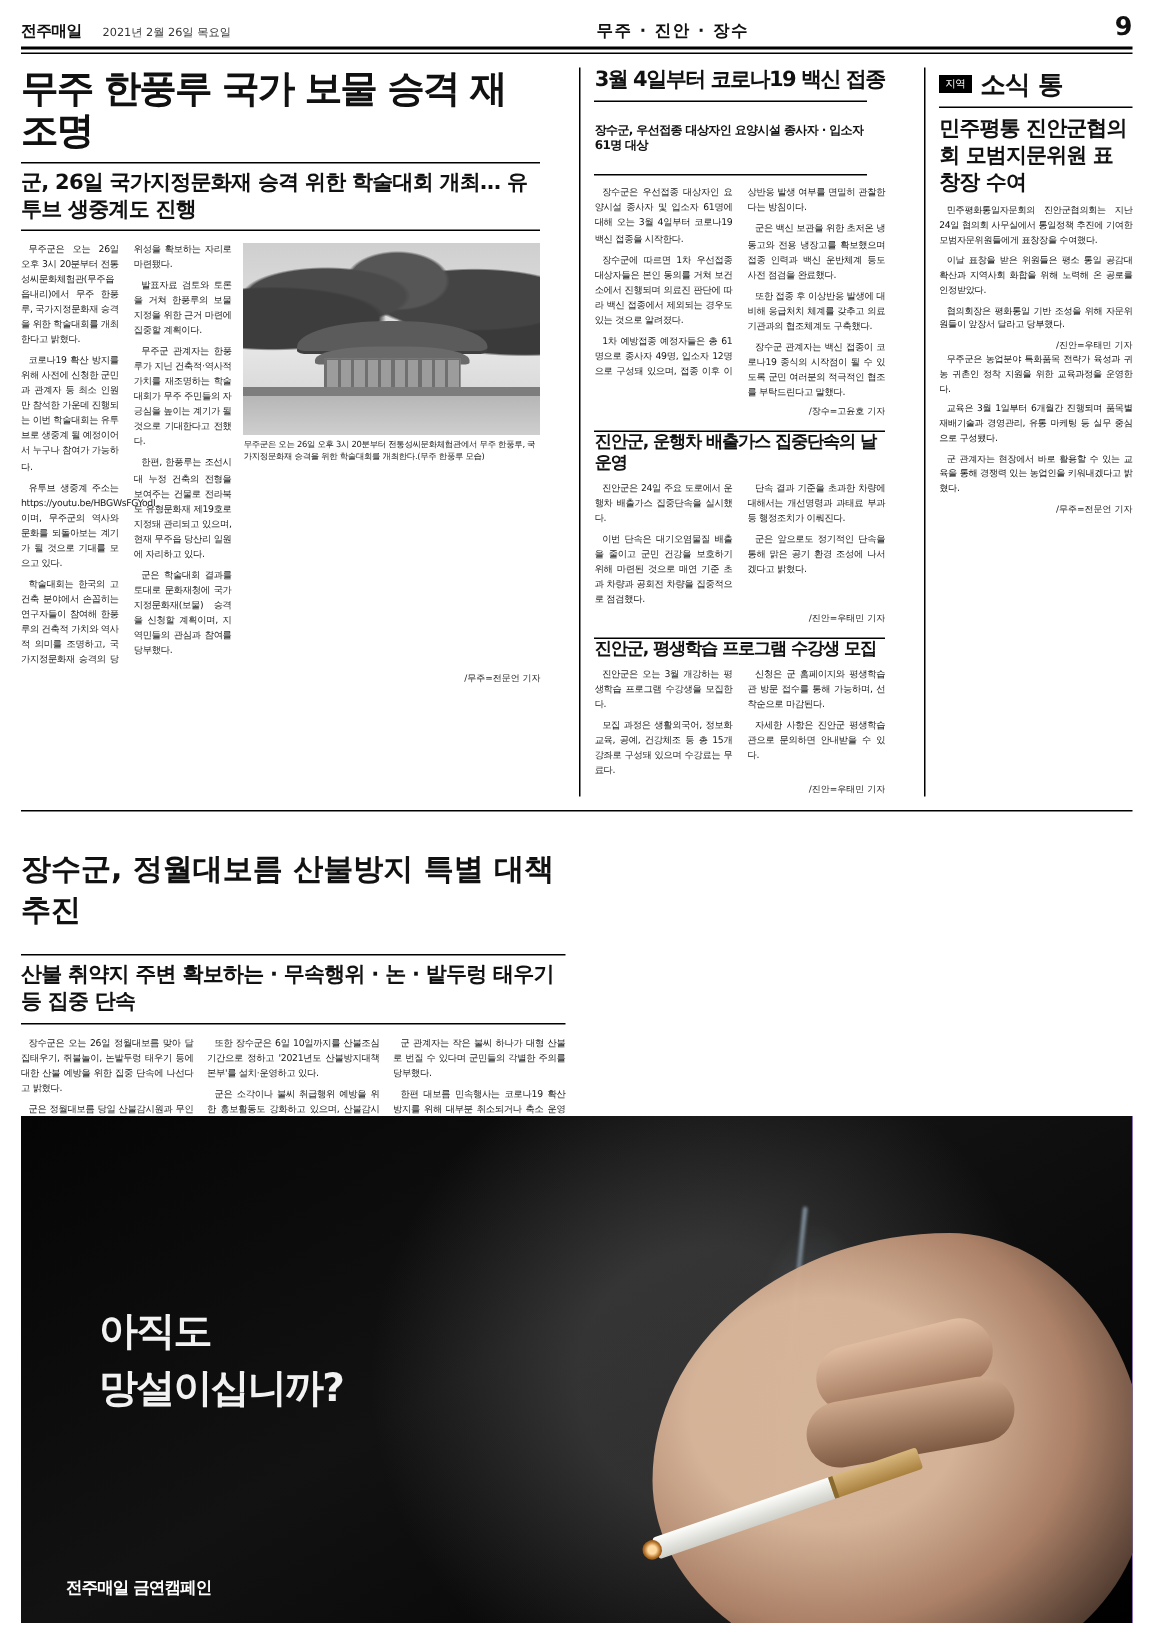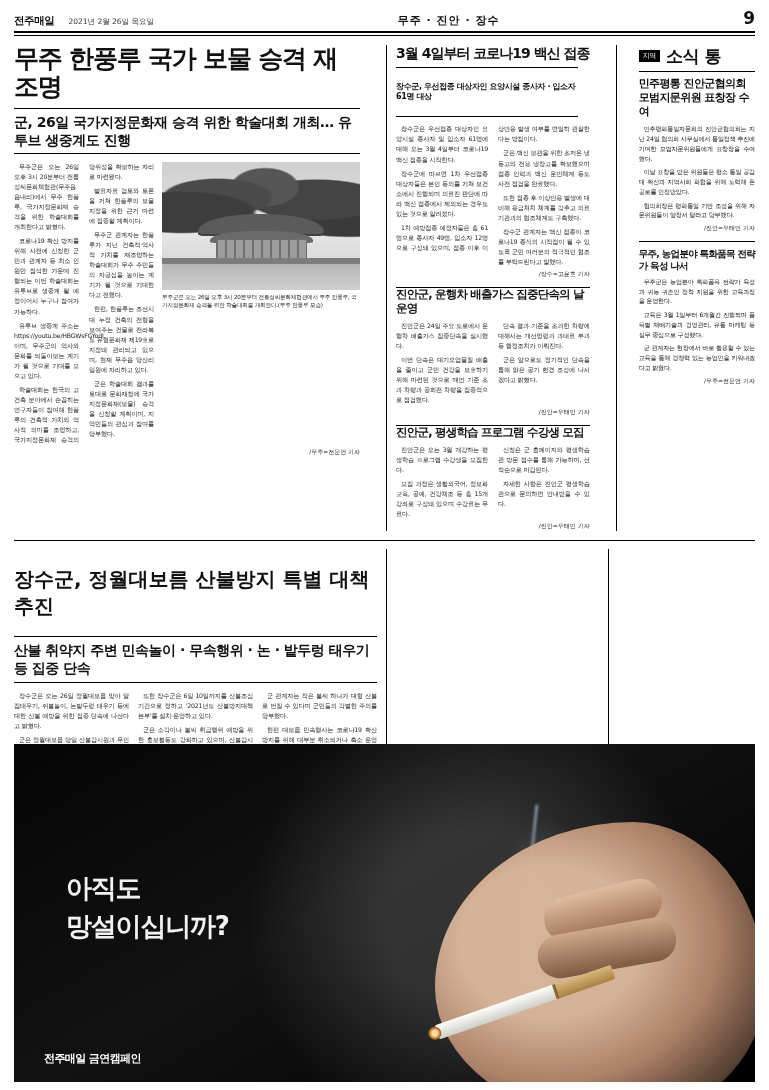--- a/index.html
+++ b/index.html
@@ -13,21 +13,21 @@
   .mast-date{font-size:7.5px;color:#333;}
   .mast-center{font-size:11px;font-weight:bold;letter-spacing:1px;}
   .mast-right{font-size:17px;font-weight:bold;}
   .rule-thick{border-top:2.2px solid #000;}
   .rule-thin{border-top:0.8px solid #000;margin-top:1.5px;}
 
   
   .top-area{display:flex;gap:17px;margin-top:9px;}
   .col-a{width:372px;padding-right:9px;box-sizing:border-box;}
   .col-b{width:222px;padding:0 9px;box-sizing:border-box;border-left:0.7px solid #000;}
-  .col-c{width:145px;padding-left:22px;box-sizing:border-box;border-left:0.7px solid #000;}
+  .col-c{width:145px;padding-left:9px;box-sizing:border-box;border-left:0.7px solid #000;}
 
   h1.headline{font-size:25px;font-weight:bold;letter-spacing:-1.2px;line-height:1.12;margin:0 0 7px 0;}
   h2.headline2{font-size:14px;font-weight:bold;letter-spacing:-1px;line-height:1.15;margin:0 0 6px 0;}
   .sub-rule{border-top:0.7px solid #000;border-bottom:0.7px solid #000;padding:4px 0;margin:6px 0 8px 0;}
   .subhead{font-size:14px;font-weight:bold;letter-spacing:-0.5px;line-height:1.3;}
   .subhead-b{font-size:8px;font-weight:bold;letter-spacing:-0.4px;line-height:1.3;border-top:0.7px solid #000;border-bottom:0.7px solid #000;padding:14px 0;margin:5px 12px 7px 0;}
 
   .body-cols-2{column-count:2;column-gap:10px;font-size:6.2px;line-height:1.62;text-align:justify;letter-spacing:-0.2px;color:#1a1a1a;}
   .body-cols-3{column-count:3;column-gap:9px;font-size:6.2px;line-height:1.62;text-align:justify;letter-spacing:-0.2px;color:#1a1a1a;}
   .body-cols-2 p,.body-cols-3 p,.body-cols-1 p{margin:0 0 4px 0;text-indent:5px;}
@@ -52,32 +52,32 @@
   .pavilion{position:absolute;left:27%;top:60%;width:46%;height:21%;background:#9c9c9c;border-top:1px solid #6d6d6d;}
   .pillars{position:absolute;left:27%;top:60%;width:46%;height:21%;
        background:repeating-linear-gradient(90deg,#6f6f6f 0 2px,transparent 2px 9px);}
   .ground{position:absolute;left:0;bottom:0;width:100%;height:20%;background:linear-gradient(#b6b6b6,#cfcfcf);}
   .wall{position:absolute;left:0;bottom:18%;width:100%;height:7%;background:#7d7d7d;}
 
   
   .local-tag{display:flex;align-items:center;gap:6px;border-bottom:1.6px solid #000;padding-bottom:3px;margin-bottom:5px;}
   .local-tag .tag{font-size:7px;background:#000;color:#fff;padding:1px 4px;letter-spacing:-0.3px;}
   .local-tag .tag-txt{font-size:17px;font-weight:bold;letter-spacing:-0.5px;}
-  .c-head{font-size:11px;font-weight:bold;letter-spacing:-0.6px;line-height:1.3;margin:0 0 5px 0;}
+  .c-head{font-size:14px;font-weight:bold;letter-spacing:-0.6px;line-height:1.3;margin:0 0 5px 0;}
   .c-head2{font-size:9.5px;font-weight:bold;letter-spacing:-0.7px;line-height:1.25;margin:8px 0 5px 0;border-top:1.4px solid #000;padding-top:6px;}
   .c-body{font-size:6.1px;line-height:1.6;text-align:justify;letter-spacing:-0.2px;}
   .c-body p{margin:0 0 4px 0;text-indent:5px;}
 
   
   .b-sec{border-top:0.7px solid #000;margin-top:8px;padding-top:0;}
   .b-head{font-size:11.5px;font-weight:bold;letter-spacing:-0.8px;line-height:1.2;margin:0 0 5px 0;}
 
   
   .mid-rule{border-top:1.8px solid #000;margin:9px 0 0 0;}
-  .lower-area{display:flex;margin-top:8px;}
+  .lower-area{display:flex;margin-top:8px;align-items:center;}
   .l-col-a{width:372px;padding-right:9px;box-sizing:border-box;}
   .l-col-b{width:222px;padding:0 9px;box-sizing:border-box;border-left:0.7px solid #000;}
   .l-col-c{width:145px;padding-left:9px;box-sizing:border-box;border-left:0.7px solid #000;}
 
   
   .ad{position:absolute;left:14px;right:14px;bottom:8px;height:338px;background:#6d28d9;overflow:hidden;}
   .ad-inner{position:absolute;inset:0;background:
      radial-gradient(circle at 62% 52%, rgba(120,120,120,.34) 0 18%, rgba(0,0,0,0) 46%),
      linear-gradient(150deg,#050505 0%,#121212 45%,#000 100%);}
   .ad-text{position:absolute;left:52px;top:126px;color:#f2f2f2;font-size:26px;font-weight:bold;letter-spacing:-1.2px;line-height:1.45;}
@@ -194,36 +194,35 @@
         <span class="tag-txt">소식 통</span>
       </div>
       <div class="c-head">민주평통 진안군협의회 모범지문위원 표창장 수여</div>
       <div class="c-body">
         <p>민주평화통일자문회의 진안군협의회는 지난 24일 협의회 사무실에서 통일정책 추진에 기여한 모범자문위원들에게 표창장을 수여했다.</p>
         <p>이날 표창을 받은 위원들은 평소 통일 공감대 확산과 지역사회 화합을 위해 노력해 온 공로를 인정받았다.</p>
         <p>협의회장은 평화통일 기반 조성을 위해 자문위원들이 앞장서 달라고 당부했다.</p>
       </div>
       <div class="byline">/진안=우태민 기자</div>
 
-      <div class="c-head2">무주, 농업분야 특화품목 전략가 육성 나서</div>
       <div class="c-body">
         <p>무주군은 농업분야 특화품목 전략가 육성과 귀농 귀촌인 정착 지원을 위한 교육과정을 운영한다.</p>
         <p>교육은 3월 1일부터 6개월간 진행되며 품목별 재배기술과 경영관리, 유통 마케팅 등 실무 중심으로 구성됐다.</p>
         <p>군 관계자는 현장에서 바로 활용할 수 있는 교육을 통해 경쟁력 있는 농업인을 키워내겠다고 밝혔다.</p>
       </div>
       <div class="byline">/무주=전문언 기자</div>
     </div>
   </div>
 
   <div class="mid-rule"></div>
   <div class="lower-area">
     <div class="l-col-a">
       <h2 class="headline" style="font-size:20px;">장수군, 정월대보름 산불방지 특별 대책 추진</h2>
       <div class="sub-rule">
-        <div class="subhead">산불 취약지 주변 민속놀이 · 무속행위 · 논 · 밭두렁 태우기 등 집중 단속</div>
+        <div class="subhead">산불 취약지 주변 확보하는 · 무속행위 · 논 · 밭두렁 태우기 등 집중 단속</div>
       </div>
       <div class="body-cols-3">
         <p>장수군은 오는 26일 정월대보름 맞아 달집태우기, 쥐불놀이, 논밭두렁 태우기 등에 대한 산불 예방을 위한 집중 단속에 나선다고 밝혔다.</p>
         <p>군은 정월대보름 당일 산불감시원과 무인감시카메라를 총동원해 취약지 순찰을 강화하고 불법 소각행위를 집중 단속할 계획이다.</p>
         <p>또한 장수군은 6일 10일까지를 산불조심기간으로 정하고 '2021년도 산불방지대책본부'를 설치·운영하고 있다.</p>
         <p>군은 소각이나 불씨 취급행위 예방을 위한 홍보활동도 강화하고 있으며, 산불감시 인력을 주요 길목에 배치해 상시 대응체계를 유지하고 있다.</p>
         <p>군 관계자는 작은 불씨 하나가 대형 산불로 번질 수 있다며 군민들의 각별한 주의를 당부했다.</p>
         <p>한편 대보름 민속행사는 코로나19 확산 방지를 위해 대부분 취소되거나 축소 운영된다.</p>
       </div>
       <div class="byline">/장수=고윤호 기자</div>

